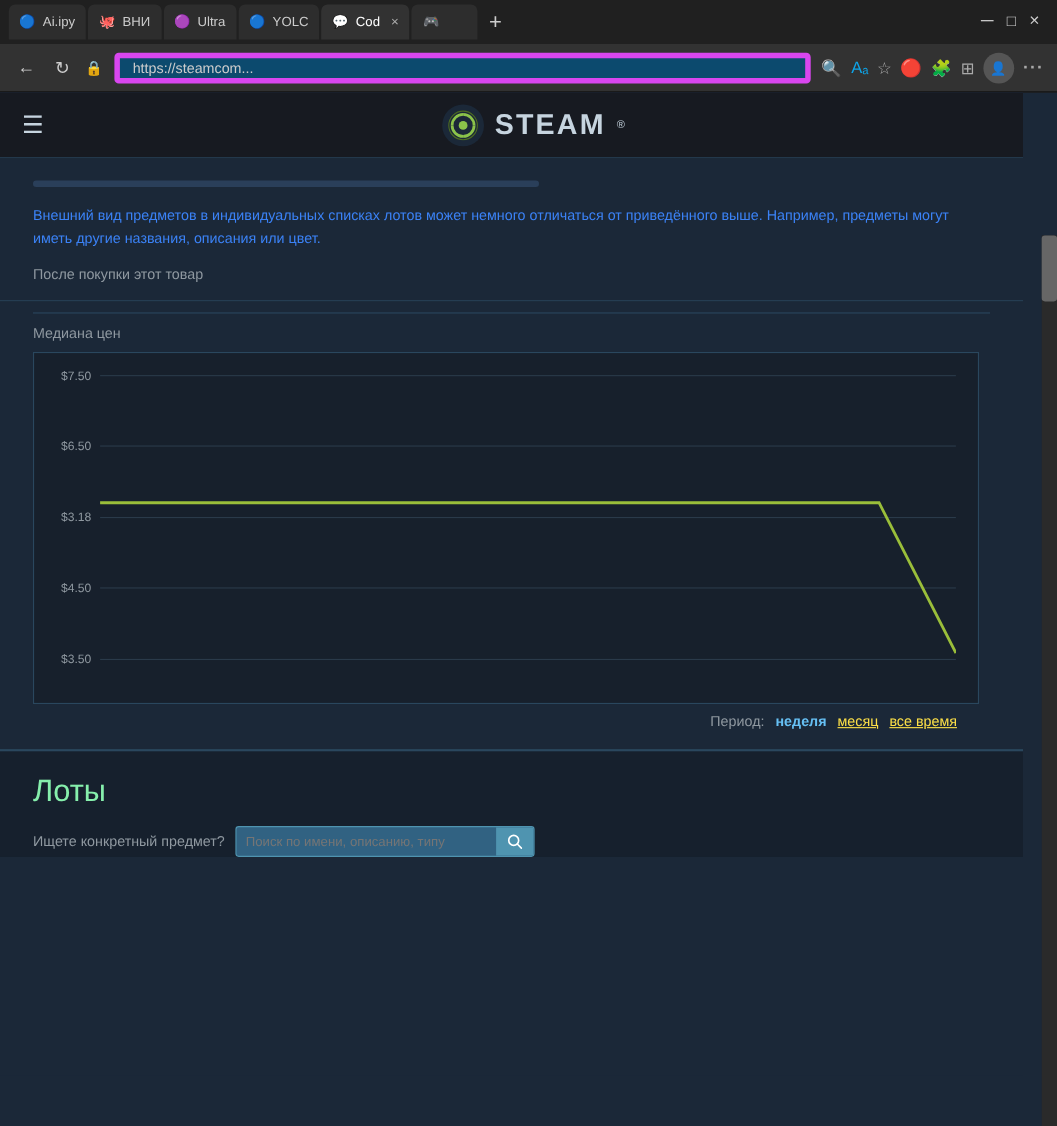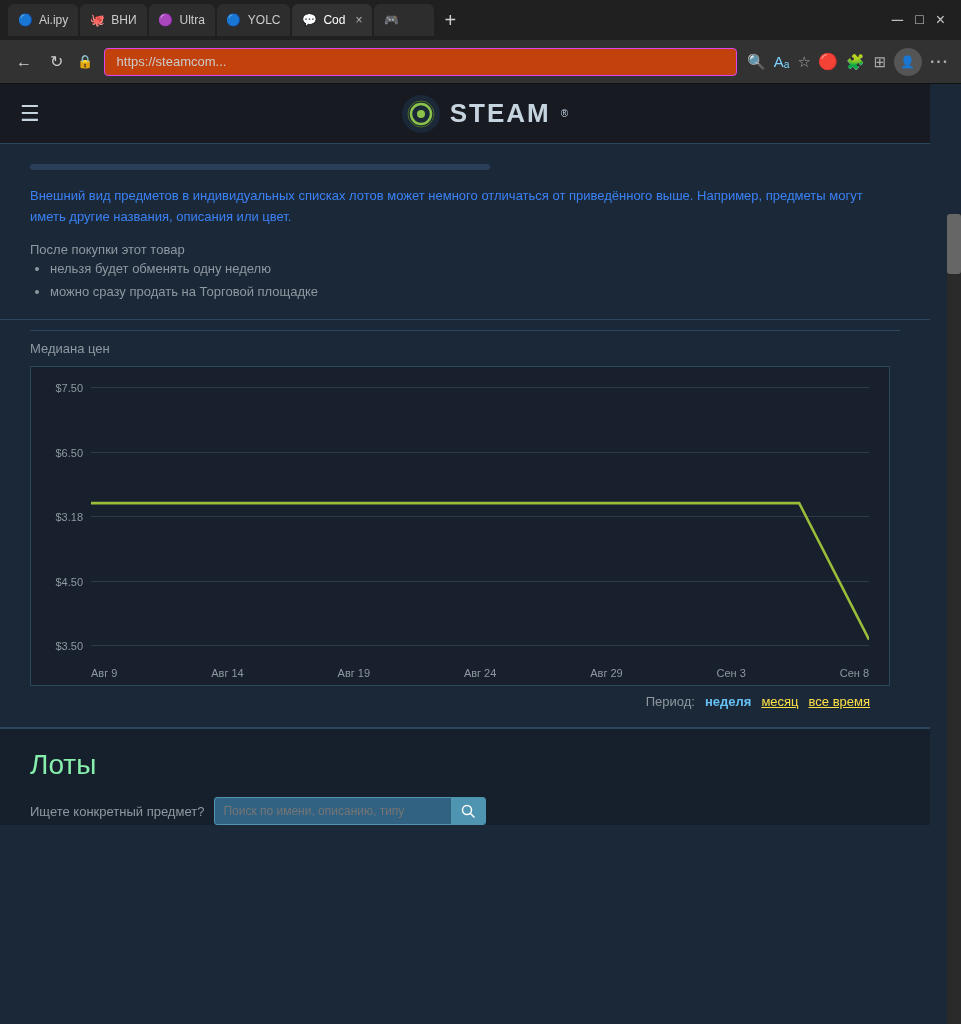--- a/index.html
+++ b/index.html
@@ -8,21 +8,21 @@
     
     .browser-chrome { background: #202020; width: 100%; }
     .tab-bar { display: flex; align-items: center; height: 40px; background: #202020; padding: 0 8px; gap: 2px; }
     .tab { display: flex; align-items: center; height: 32px; padding: 0 10px; border-radius: 6px 6px 0 0; font-size: 12px; color: #ccc; gap: 6px; cursor: pointer; background: #2d2d2d; min-width: 60px; }
     .tab.active { background: #323232; color: #fff; }
     .tab-close { margin-left: 4px; opacity: 0.6; font-size: 12px; }
     .tab-add { background: none; border: none; color: #ccc; font-size: 20px; cursor: pointer; padding: 4px 8px; }
 
     .address-bar { display: flex; align-items: center; height: 44px; background: #323232; padding: 0 12px; gap: 10px; border-bottom: 1px solid #111; }
     .nav-btn { background: none; border: none; color: #ccc; font-size: 16px; cursor: pointer; padding: 4px; }
-    .address-input { flex: 1; background: #c2410c; border: 1px solid #d946ef; border-radius: 4px; padding: 4px 12px; color: #ccc; font-size: 13px; height: 28px; }
+    .address-input { flex: 1; background: #0c4a6e; border: 5px solid #d946ef; border-radius: 4px; padding: 4px 12px; color: #ccc; font-size: 13px; height: 28px; }
     .addr-icons { display: flex; gap: 8px; align-items: center; }
     .profile-icon { width: 28px; height: 28px; border-radius: 50%; background: #555; display: flex; align-items: center; justify-content: center; color: #fff; font-size: 12px; }
     .more-btn { color: #aaa; font-size: 16px; cursor: pointer; font-weight: bold; letter-spacing: 1px; }
 
     
     .scrollbar { position: absolute; right: 0; top: 130px; width: 14px; height: 894px; background: #2a2a2a; }
     .scrollbar-thumb { position: absolute; top: 0; width: 14px; height: 60px; background: #666; border-radius: 3px; }
 
     
     .steam-page { background: #1b2838; width: 930px; height: 894px; overflow: hidden; position: relative; }
@@ -110,21 +110,21 @@
     </div>
   </div>
 
   <div class="address-bar">
     <button class="nav-btn">←</button>
     <button class="nav-btn">↻</button>
     <span style="color:#aaa; font-size:13px;">🔒</span>
     <input class="address-input" value="https://steamcom..." readonly="" style="">
     <div class="addr-icons">
       <span style="color:#aaa; font-size:15px; cursor:pointer;">🔍</span>
-      <span style="color:#7dd3fc; font-size:15px; cursor:pointer;">Aₐ</span>
+      <span style="color:#0ea5e9; font-size:15px; cursor:pointer;">Aₐ</span>
       <span style="color:#aaa; font-size:15px; cursor:pointer;">☆</span>
       <span style="color:#e8a; font-size:16px;">🔴</span>
       <span style="color:#aaa; font-size:15px; cursor:pointer;">🧩</span>
       <span style="color:#aaa; font-size:15px; cursor:pointer;">⊞</span>
       <div class="profile-icon">👤</div>
       <span class="more-btn">···</span>
     </div>
   </div>
 </div>
 
@@ -151,24 +151,20 @@
     </div>
 
     <div class="content-area">
 
       <div class="info-section">
 
         <div style="width:460px; height:6px; background:#2a3f5a; border-radius:3px; margin-bottom:16px;"></div>
         <p class="info-text">Внешний вид предметов в индивидуальных списках лотов может немного отличаться от приведённого выше. Например, предметы могут иметь другие названия, описания или цвет.</p>
         <div class="purchase-info">
           <p>После покупки этот товар</p>
-          <ul>
-            <li>нельзя будет обменять одну неделю</li>
-            <li>можно сразу продать на Торговой площадке</li>
-          </ul>
         </div>
       </div>
 
       <div class="chart-section">
         <div class="chart-title">Медиана цен</div>
         <div class="chart-container">
 
           <div class="chart-grid">
 
             <div class="grid-line" style="top:0%;">
@@ -186,29 +182,20 @@
             <div class="grid-line" style="top:100%;">
                 <span class="y-label">$3.50</span>
               </div>
           </div>
 
           <svg style="position:absolute; left:60px; right:20px; top:20px; bottom:40px; width:calc(100% - 80px); height:calc(100% - 60px);" viewBox="0 0 780 240" preserveAspectRatio="none">
 
             <polyline points="0,108 130,108 260,108 390,108 520,108 650,108 710,108 780,235" fill="none" stroke="#9abe3a" stroke-width="2.5"></polyline>
           </svg>
 
-          <div class="x-labels">
-            <span class="x-label">Авг 9</span>
-            <span class="x-label">Авг 14</span>
-            <span class="x-label">Авг 19</span>
-            <span class="x-label">Авг 24</span>
-            <span class="x-label">Авг 29</span>
-            <span class="x-label">Сен 3</span>
-            <span class="x-label">Сен 8</span>
-          </div>
         </div>
 
         <div class="period-selector">
           <span class="period-label">Период:</span>
           <button class="period-btn active">неделя</button>
           <button class="period-btn">месяц</button>
           <button class="period-btn">все время</button>
         </div>
       </div>
 

